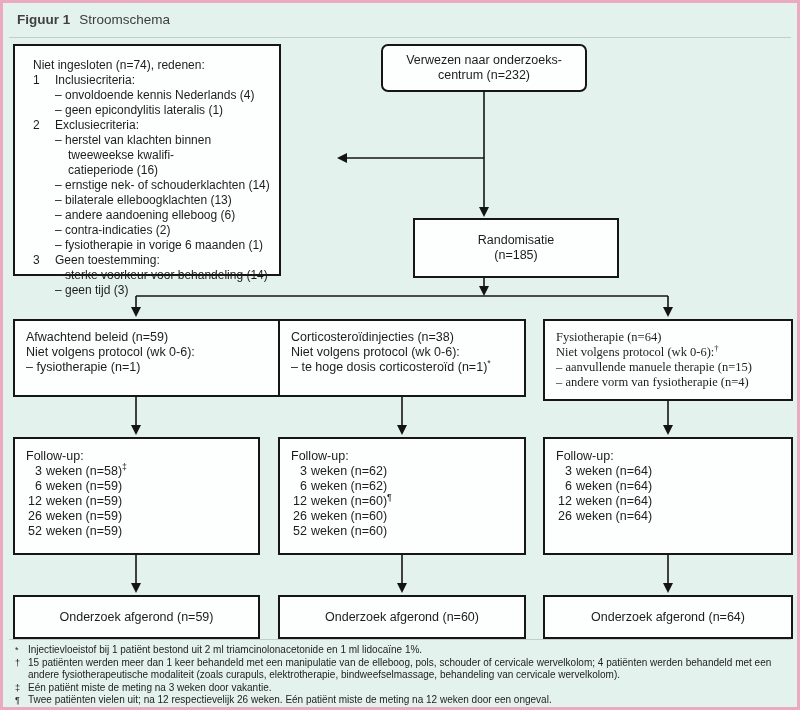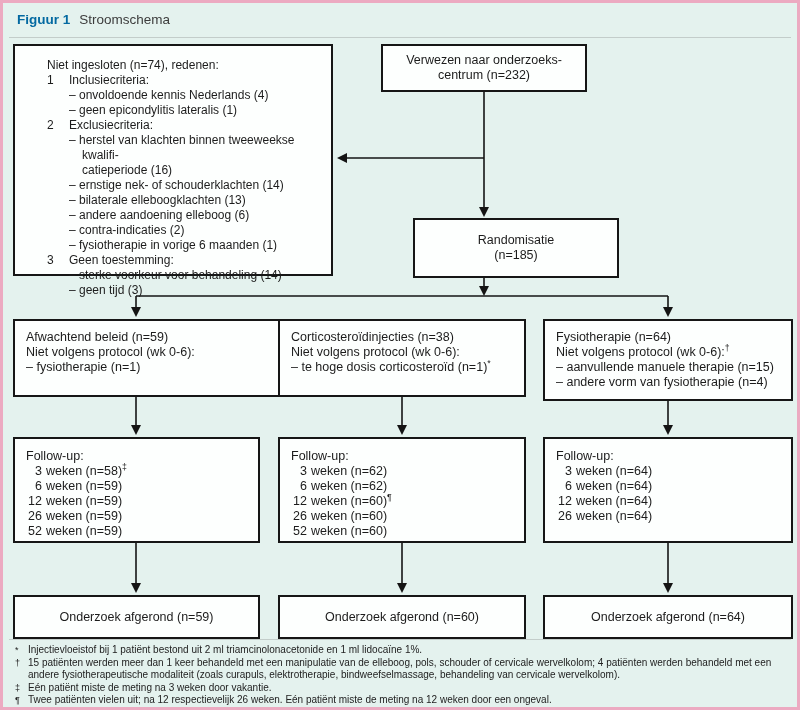--- a/index.html
+++ b/index.html
@@ -3,51 +3,51 @@
 <meta charset="utf-8">
 <style>
   html,body{margin:0;padding:0;}
   #page{
     position:relative; width:800px; height:710px; box-sizing:border-box;
     background:#e4f2ee; border:3px solid #ecaac1; overflow:hidden;
     font-family:"Liberation Sans", sans-serif; color:#1c1c1c;
   }
   
   #title{position:absolute; left:14px; top:9px; font-size:13.5px;}
-  #title .fig-label{color:#0369a1; font-weight:bold;}
+  #title .fig-label{color:#404040; font-weight:bold;}
   #title .fig-name{color:#3c3c3c; margin-left:9px;}
   .rule{position:absolute; left:6px; right:6px; height:0; border-top:1px solid #c3cdca;}
   #rule-top{top:34px;}
   #rule-foot{top:636px;}
 
   
   .box{
     position:absolute; background:#fdfffe; border:2px solid #161616;
     box-sizing:border-box; font-size:12.5px; line-height:15px;
   }
   .box.center{display:flex; flex-direction:column; align-items:center; justify-content:center; text-align:center;}
 
   
-  #box-excluded{left:10px; top:41px; width:320px; height:232px; padding:12px 8px 0 32px; font-size:12px; line-height:15px;}
+  #box-excluded{left:10px; top:41px; width:268px; height:232px; padding:12px 8px 0 18px; font-size:12px; line-height:15px;}
   .ex-heading{margin-bottom:0;}
   .ex-group{display:flex;}
   .ex-num{width:22px; flex-shrink:0;}
   .ex-label{}
   .dash-item{padding-left:13px; text-indent:-13px; white-space:pre-line;}
 
   
-  #box-referred{left:378px; top:41px; width:206px; height:48px;}
+  #box-referred{left:378px; top:41px; width:206px; height:48px;border-radius:7px;}
   #box-randomisation{left:378px; top:215px; width:206px; height:60px;margin-left:32px;}
 
   
   .treat-box{top:316px; height:78px; padding:9px 10px 0 11px;}
   #treat-0{left:10px; width:276px;}
   #treat-1{left:275px; width:248px;}
-  #treat-2{left:540px; width:250px; height:82px;}
-  .fu-box{top:434px; height:106px; padding:10px 14px 0 11px;}
+  #treat-2{left:540px; width:250px; height:82px;font-family:Liberation Serif, serif;}
+  .fu-box{top:434px; height:118px; padding:10px 14px 0 11px;}
   #fu-0{left:10px; width:247px;}
   #fu-1{left:275px; width:248px;}
   #fu-2{left:540px; width:250px;}
   .final-box{top:592px; height:44px;}
   #final-0{left:10px; width:247px;}
   #final-1{left:275px; width:248px;}
   #final-2{left:540px; width:250px;}
 
   .fu-row .wk{display:inline-block; width:16px; text-align:right; margin-right:4px;}
   sup{font-size:70%; line-height:0;}

